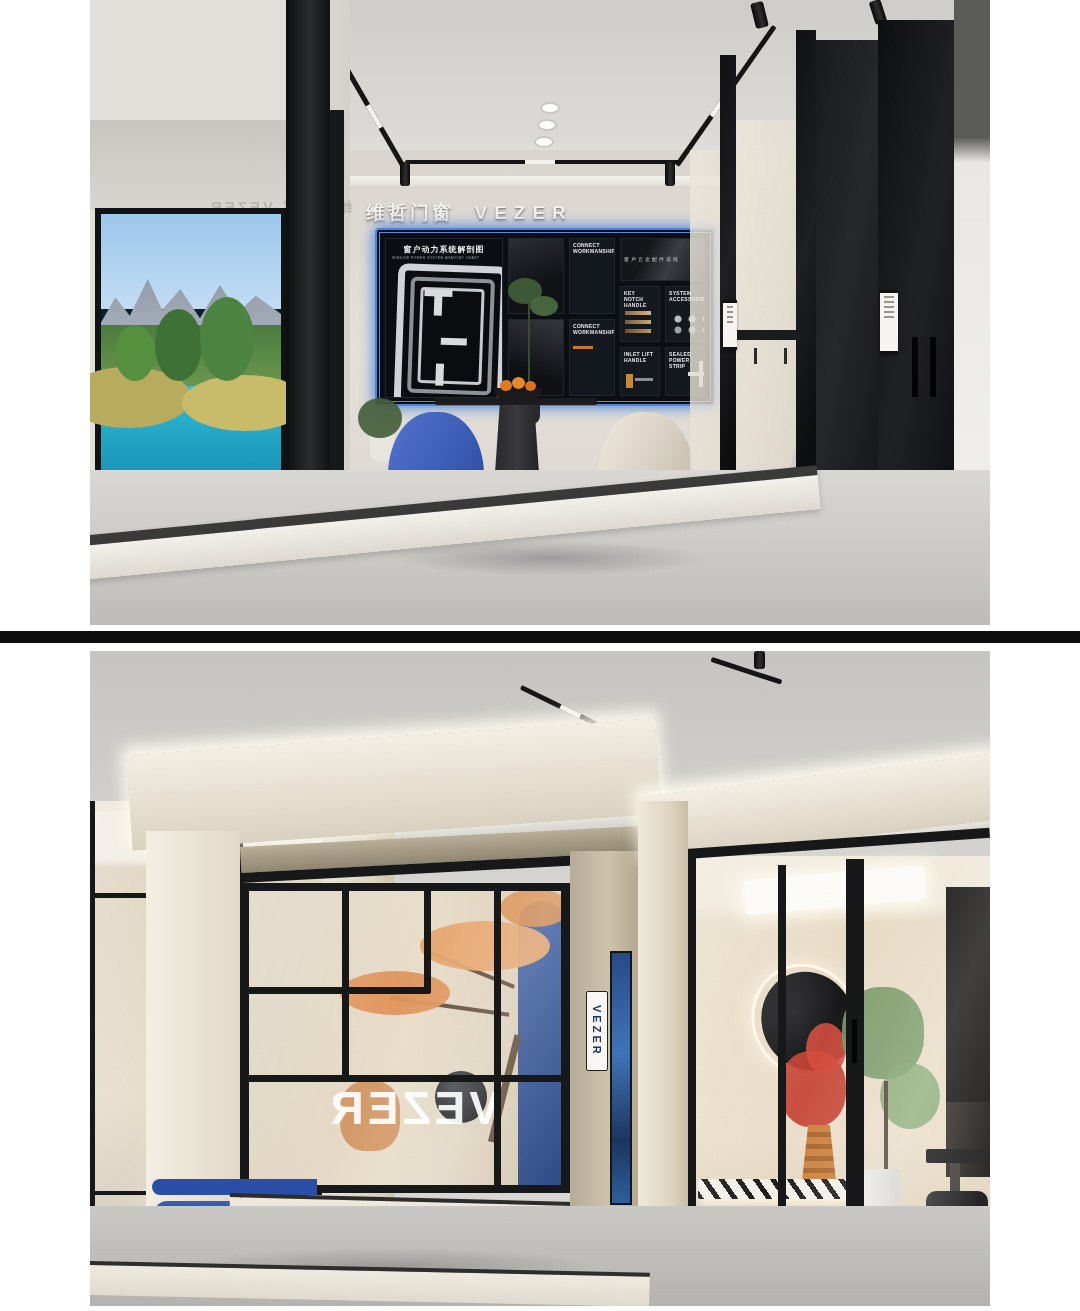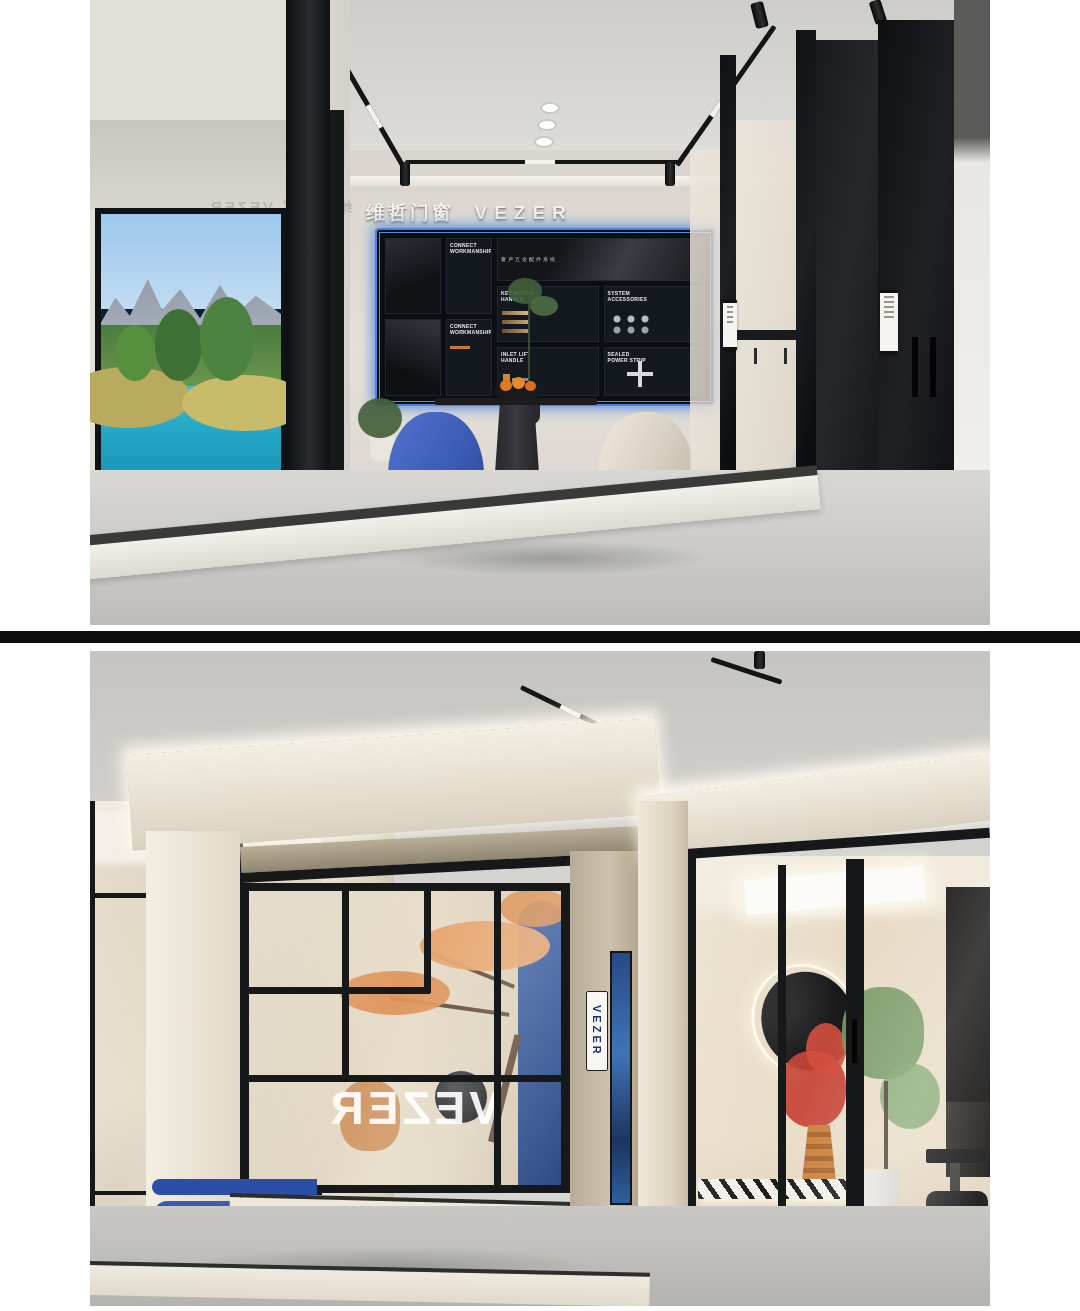--- a/index.html
+++ b/index.html
@@ -117,20 +117,32 @@
     <div class="abs" style="left:240px;top:110px;width:14px;height:420px;background:#17181a;"></div>
 
     <div class="abs" style="left:2px;top:478px;width:46px;height:86px;background:#2c2c2c;border-radius:6px 14px 4px 4px;transform:skewX(-8deg);"></div>
 
     <div class="abs" style="left:276px;top:200px;white-space:nowrap;">
       <span class="sign-cn">维哲门窗</span>
       <span class="sign-en" style="margin-left:16px;">VEZER</span>
     </div>
 
     <div class="abs board">
+      <div class="b-tile" style="width:118px;height:160px;background:#0a0d12;">
+        <div class="b-title" style="text-align:center;margin-top:2px;">窗户动力系统解剖图</div>
+        <div class="b-sub" style="text-align:center;">WINDOW POWER SYSTEM ANATOMY CHART</div>
+        <div class="frame-diagram">
+          <div class="in1"></div>
+          <div class="in2"></div>
+          <div class="tbar" style="left:30px;top:18px;width:8px;height:26px;"></div>
+          <div class="tbar" style="left:20px;top:18px;width:28px;height:7px;"></div>
+          <div class="tbar" style="left:38px;top:66px;width:26px;height:7px;"></div>
+          <div class="tbar" style="left:34px;top:92px;width:8px;height:22px;"></div>
+        </div>
+      </div>
       <div style="display:flex;flex-direction:column;gap:5px;">
         <div class="b-tile" style="width:56px;height:77px;background:linear-gradient(160deg,#2b2e33,#101216 60%);"></div>
         <div class="b-tile" style="width:56px;height:78px;background:linear-gradient(200deg,#34373c,#0e1014 70%);"></div>
       </div>
       <div style="display:flex;flex-direction:column;gap:5px;">
         <div class="b-tile" style="width:46px;height:77px;">
           <div class="b-label">CONNECT
 WORKMANSHIP</div>
         </div>
         <div class="b-tile" style="width:46px;height:78px;">

